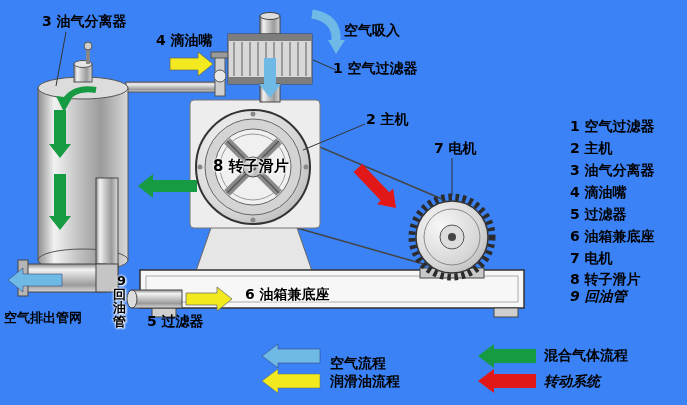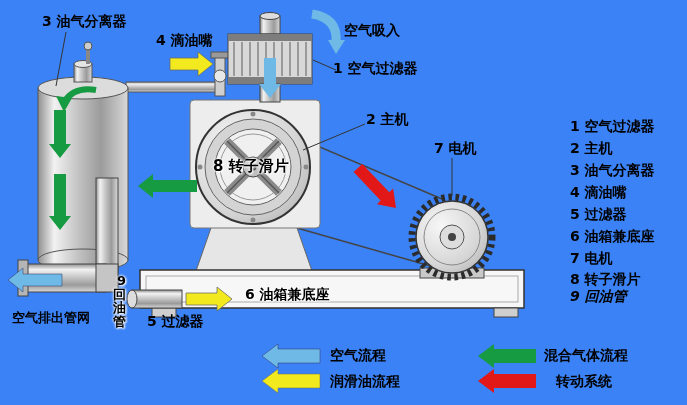--- a/index.html
+++ b/index.html
@@ -163,32 +163,32 @@
   <div class="lbl" style="left:42px;top:13px;">3 油气分离器</div>
   <div class="lbl" style="left:156px;top:32px;">4 滴油嘴</div>
   <div class="lbl" style="left:344px;top:22px;">空气吸入</div>
   <div class="lbl" style="left:333px;top:60px;">1 空气过滤器</div>
   <div class="lbl" style="left:366px;top:111px;">2 主机</div>
   <div class="lbl" style="left:434px;top:140px;">7 电机</div>
   <div class="lbl halo" style="left:213px;top:158px;font-size:15px;">8 转子滑片</div>
   <div class="lbl halo" style="left:245px;top:286px;">6 油箱兼底座</div>
   <div class="lbl" style="left:147px;top:313px;">5 过滤器</div>
   <div class="lbl vert halo" style="left:110px;top:274px;text-align:right;">9回油管</div>
-  <div class="lbl small" style="left:12px;top:311px;">空气排出管网</div>
+  <div class="lbl small" style="left:4px;top:311px;">空气排出管网</div>
 
   <div>
     <div class="parts-item" style="top:118px;">1 空气过滤器</div>
     <div class="parts-item" style="top:140px;">2 主机</div>
     <div class="parts-item" style="top:162px;">3 油气分离器</div>
     <div class="parts-item" style="top:184px;">4 滴油嘴</div>
     <div class="parts-item" style="top:206px;">5 过滤器</div>
     <div class="parts-item" style="top:228px;">6 油箱兼底座</div>
     <div class="parts-item" style="top:250px;">7 电机</div>
     <div class="parts-item" style="top:271px;">8 转子滑片</div>
     <div class="parts-item" style="top:288px;font-style:italic;">9 回油管</div>
   </div>
 
-  <div class="flow-lbl" style="left:330px;top:347px;">空气流程</div>
+  <div class="flow-lbl" style="left:330px;top:355px;">空气流程</div>
   <div class="flow-lbl" style="left:544px;top:347px;">混合气体流程</div>
   <div class="flow-lbl" style="left:330px;top:373px;">润滑油流程</div>
-  <div class="flow-lbl" style="left:556px;top:373px;">转动系统</div>
+  <div class="flow-lbl" style="left:544px;top:373px;font-style:italic;">转动系统</div>
 
 </div>
 
 </body></html>

